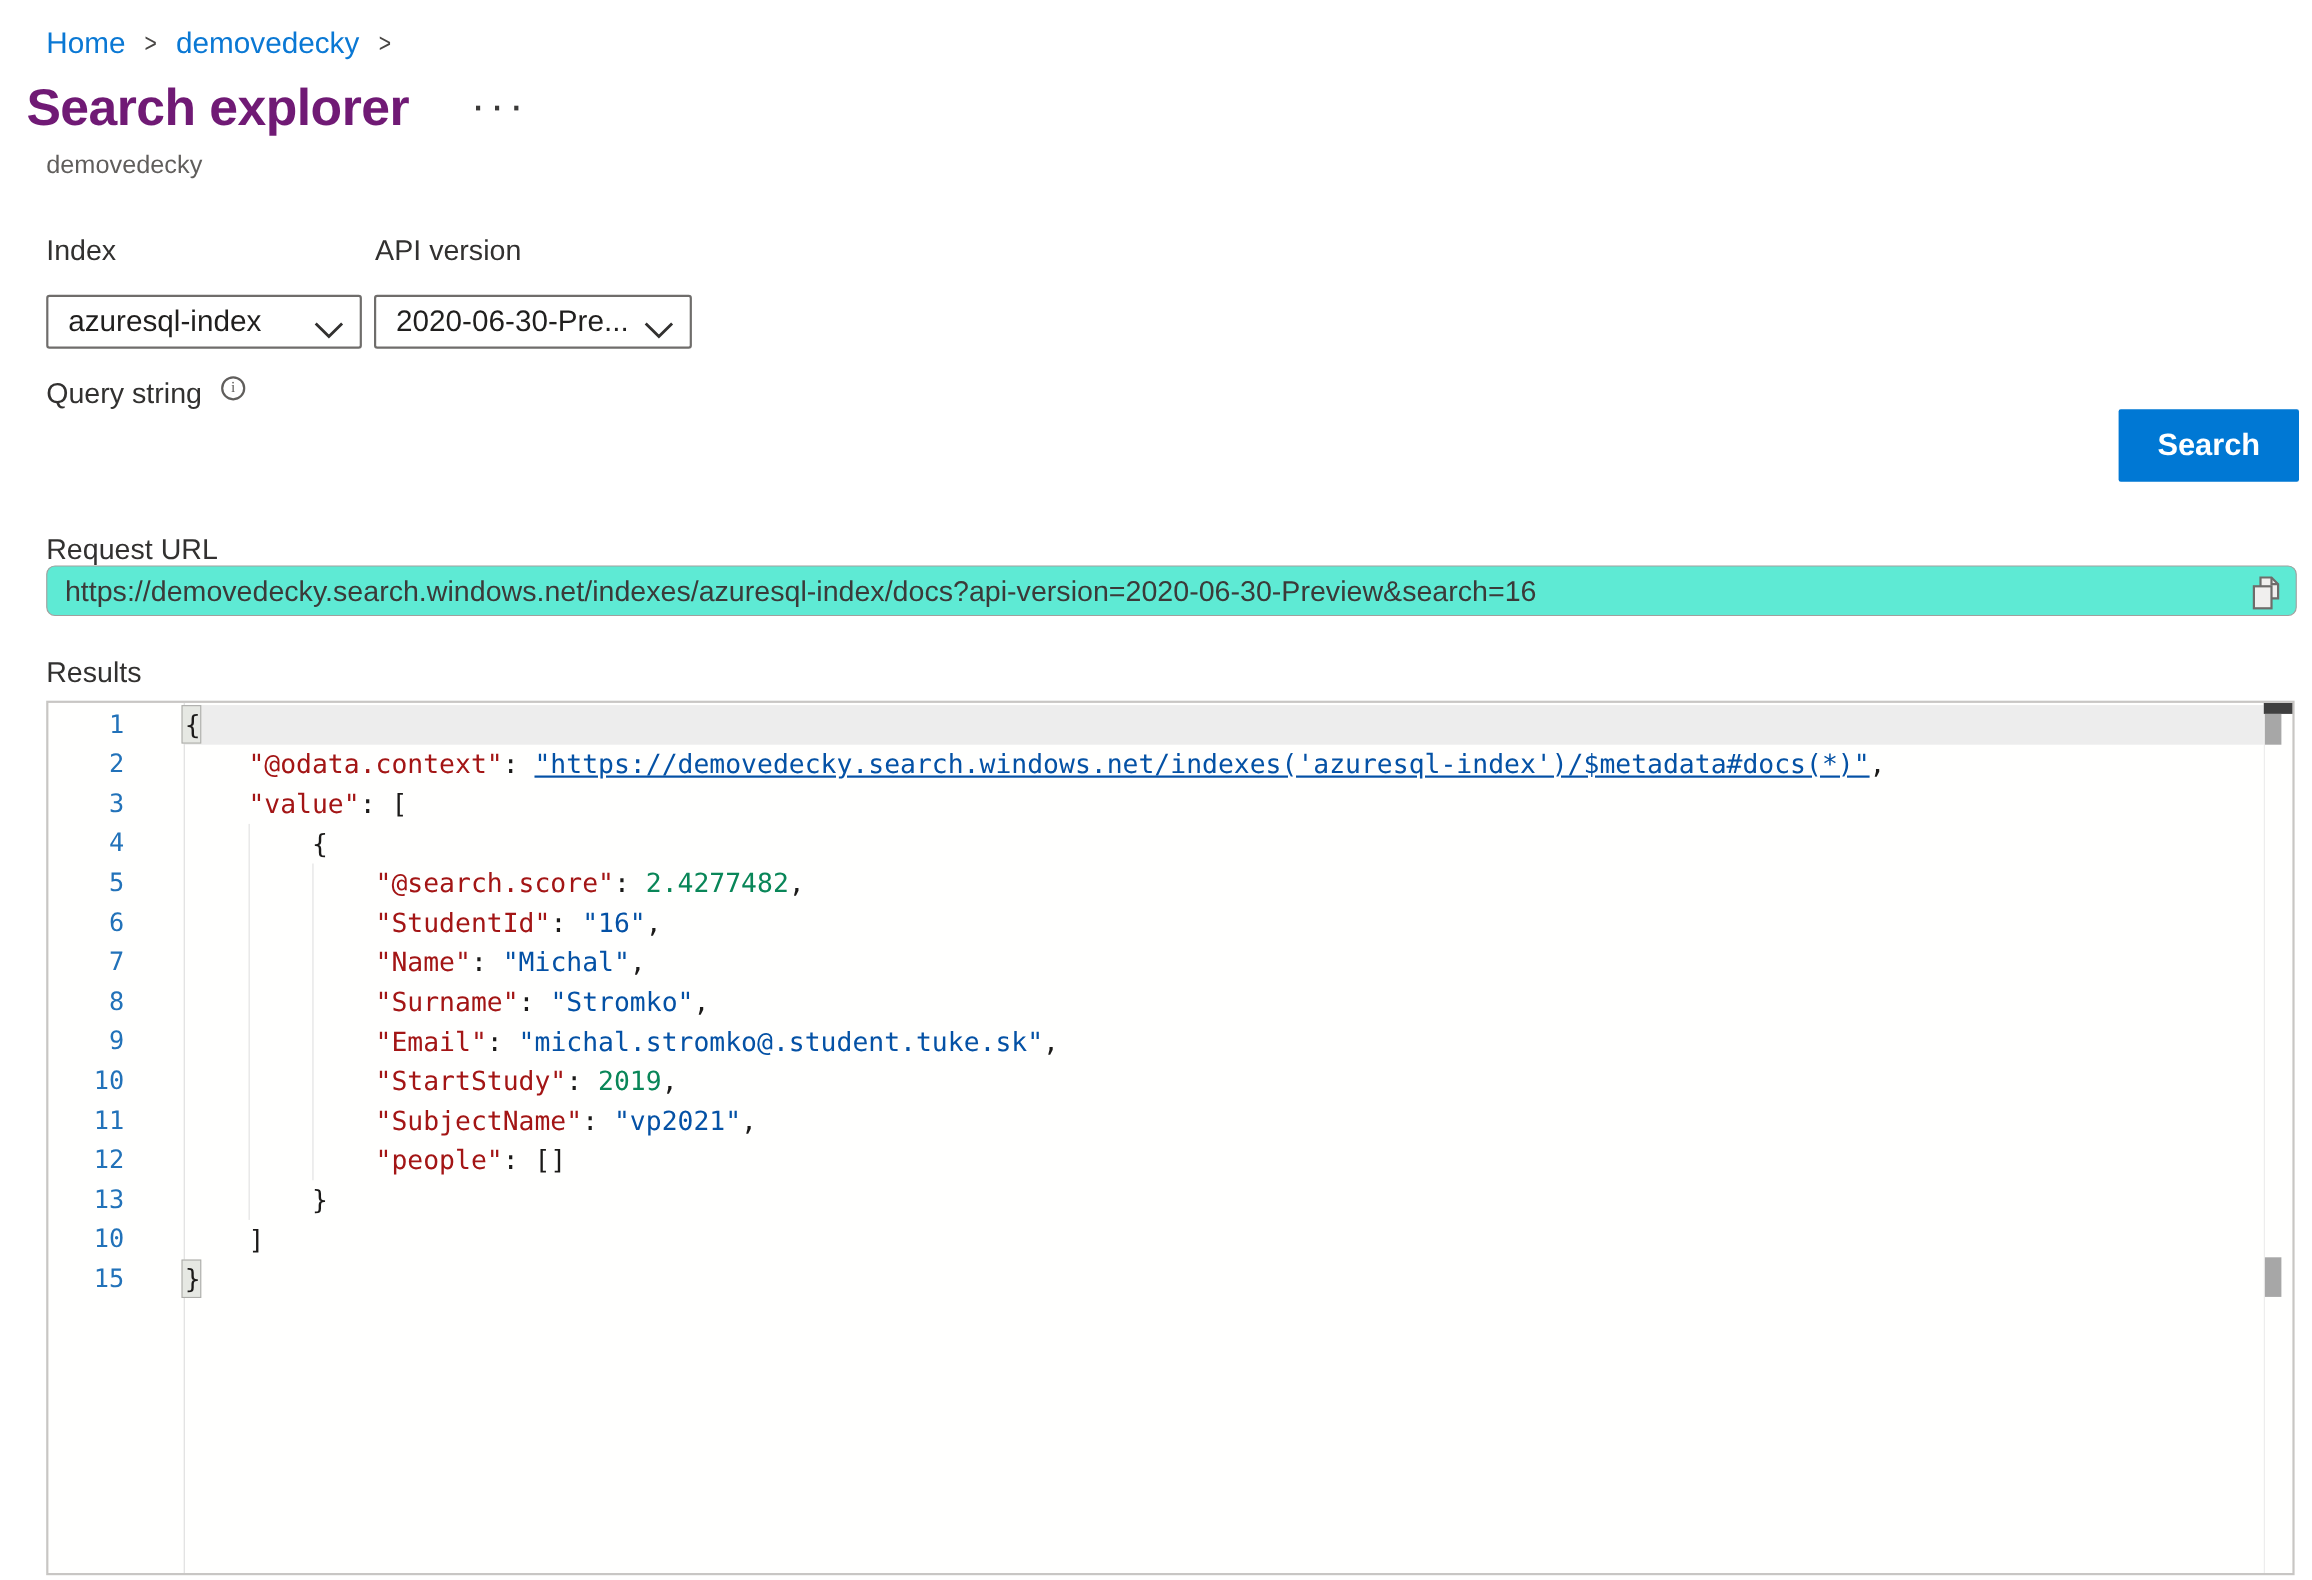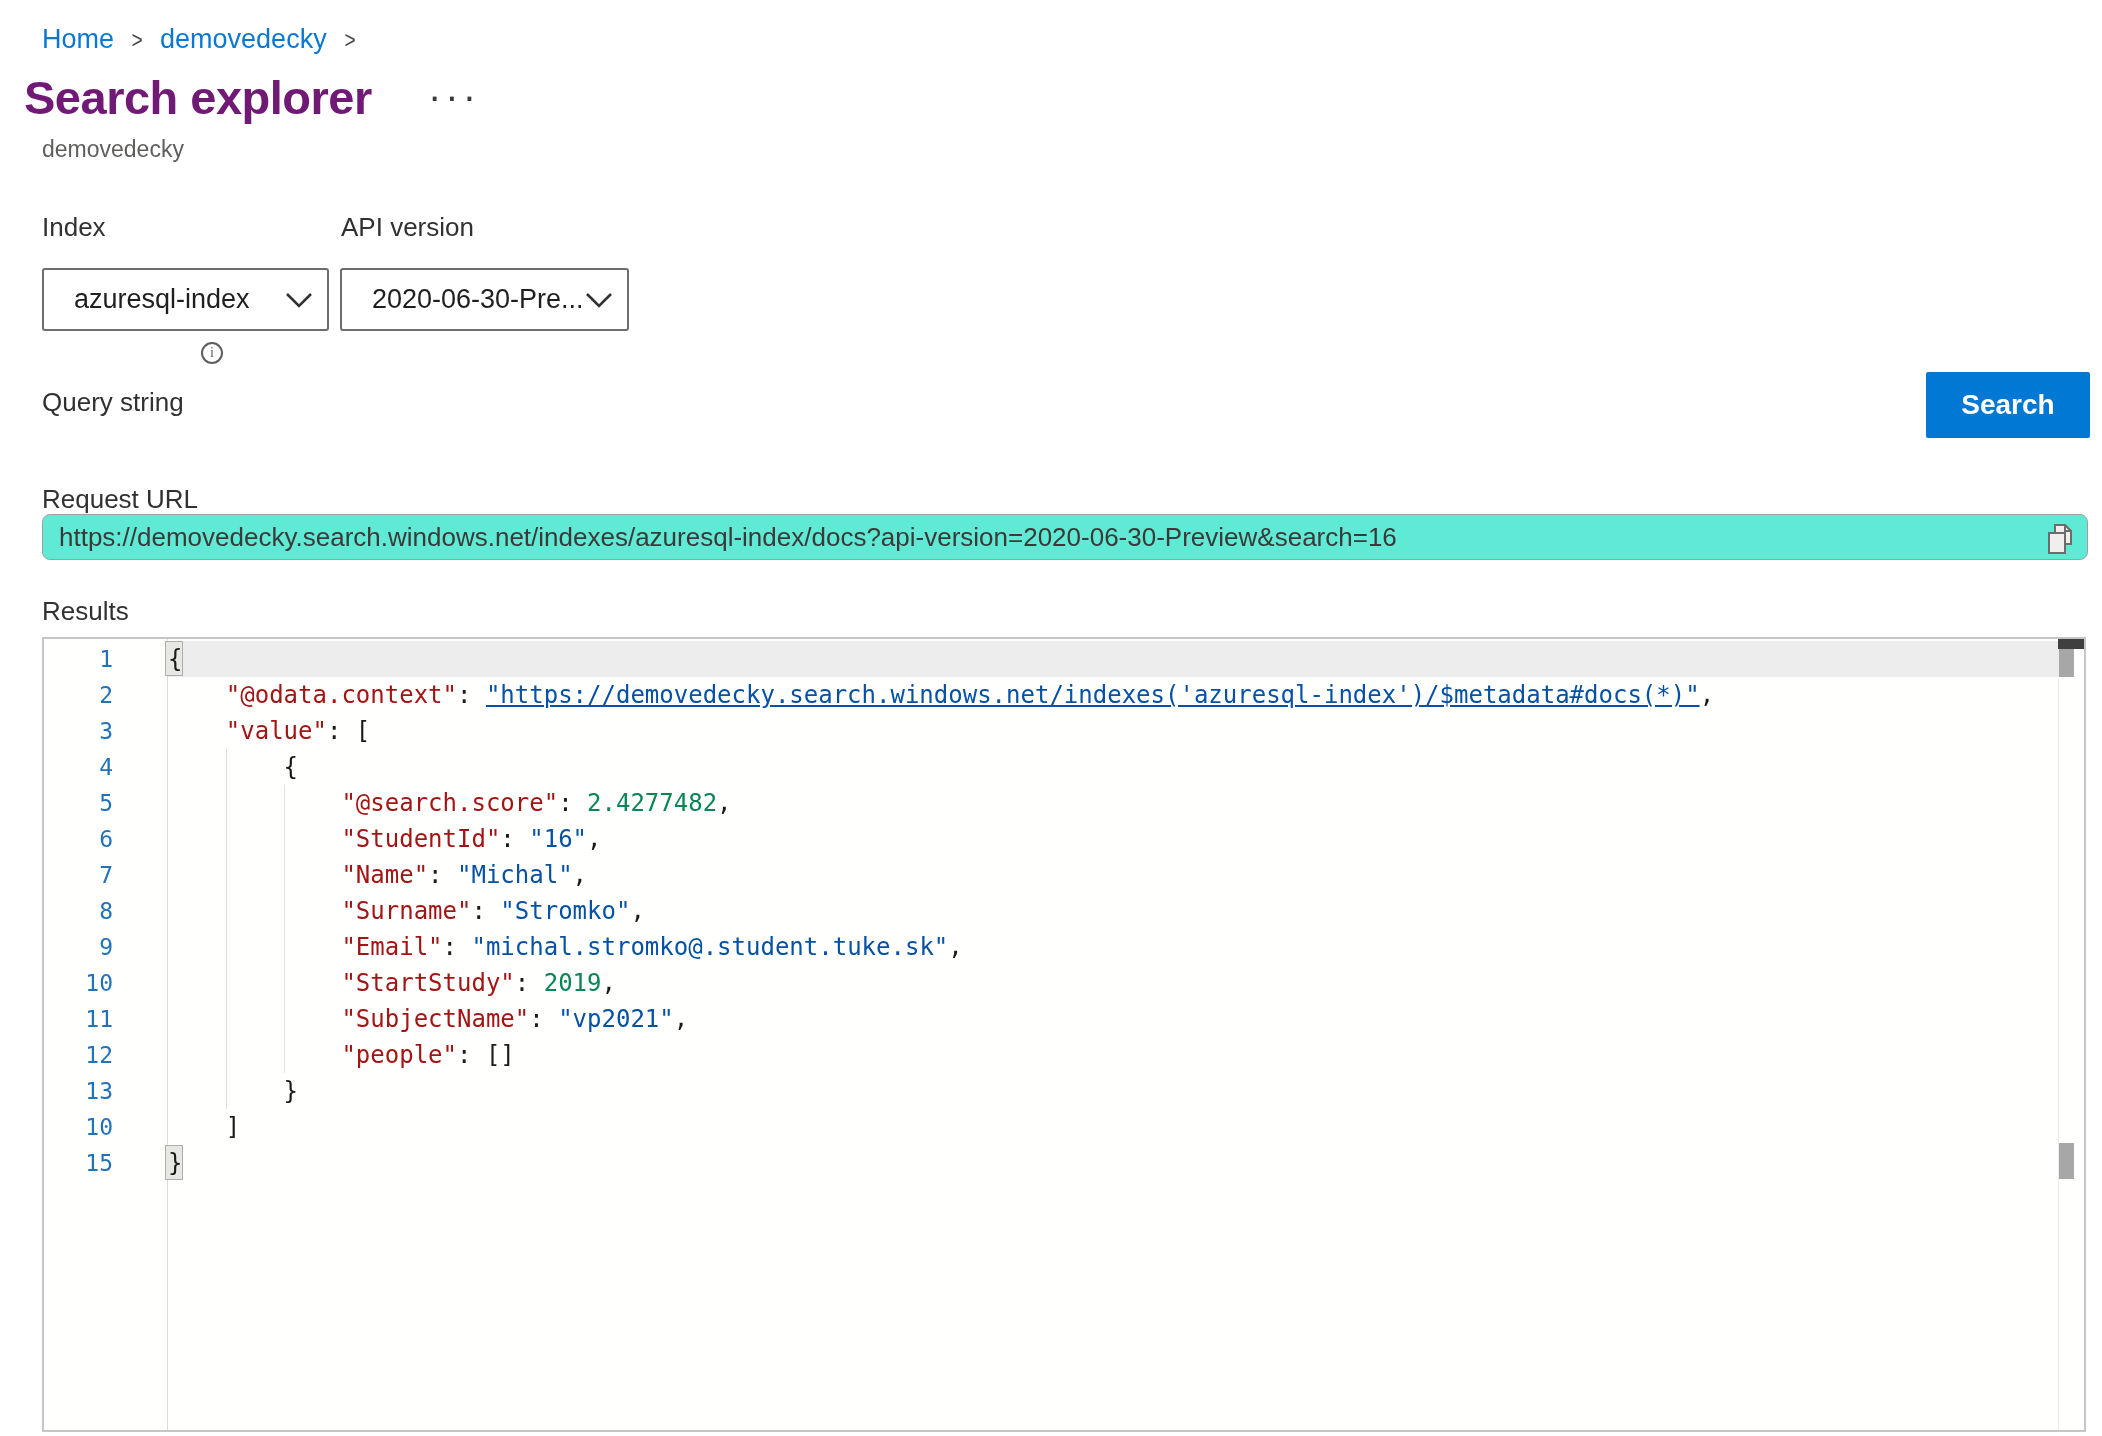--- a/index.html
+++ b/index.html
@@ -12,22 +12,22 @@
   .crumb-sep{color:#484644;font-size:24px;transform:scaleX(.8);}
 
   
   .title{position:absolute;left:24px;top:70px;font-size:47px;font-weight:700;color:#701a75;letter-spacing:-.5px;}
   .title-menu{position:absolute;left:428px;top:74px;font-size:40px;color:#3b3a39;letter-spacing:4px;cursor:pointer;}
   .subtitle{position:absolute;left:42px;top:136px;font-size:23px;color:#605e5c;}
 
   .field-label{position:absolute;font-size:26px;color:#323130;}
 
   
-  .dropdown{position:absolute;top:268px;height:63px;border:2px solid #6f6d6b;border-radius:3px;
-            background:#fff;box-sizing:border-box;cursor:pointer;display:flex;align-items:center;padding-left:12px;}
+  .dropdown{position:absolute;top:268px;height:49px;border:2px solid #6f6d6b;border-radius:3px;
+            background:#fff;box-sizing:border-box;cursor:pointer;display:flex;align-items:center;}
   .dropdown .dd-text{margin-left:18px;font-size:27px;color:#201f1e;white-space:nowrap;overflow:hidden;}
   .dropdown .dd-chev{position:absolute;right:14px;top:22px;}
 
   
   .info-icon{position:absolute;left:201px;top:342px;width:22px;height:22px;border:2px solid #605e5c;
              border-radius:50%;box-sizing:border-box;font-size:14px;color:#605e5c;text-align:center;
              line-height:18px;cursor:pointer;font-family:"Liberation Serif",serif;}
 
   
   .query-input{position:absolute;left:42px;top:384px;width:1871px;height:61px;border:3px solid #1070c8;
@@ -96,21 +96,21 @@
 
   <div class="dropdown" style="left:340px;width:289px;">
     <span class="dd-text" style="max-width:215px;">2020-06-30-Pre...</span>
     <span class="dd-chev">
       <svg width="28" height="17" viewBox="0 0 28 17">
           <path d="M2 2 L14 14 L26 2" stroke="#323130" stroke-width="2.6" fill="none"></path>
         </svg>
     </span>
   </div>
 
-  <div class="field-label" style="left:42px;top:342px;margin-top:45px;">Query string</div>
+  <div class="field-label" style="left:42px;top:342px;">Query string</div>
   <div class="info-icon">i</div>
 
 
   <button class="search-btn">Search</button>
 
   <div class="field-label" style="left:42px;top:484px;">Request URL</div>
   <div class="url-box">
     <span class="url-text">https://demovedecky.search.windows.net/indexes/azuresql-index/docs?api-version=2020-06-30-Preview&amp;search=16</span>
     <span class="copy-icon">
       <svg width="30" height="34" viewBox="0 0 30 34">

